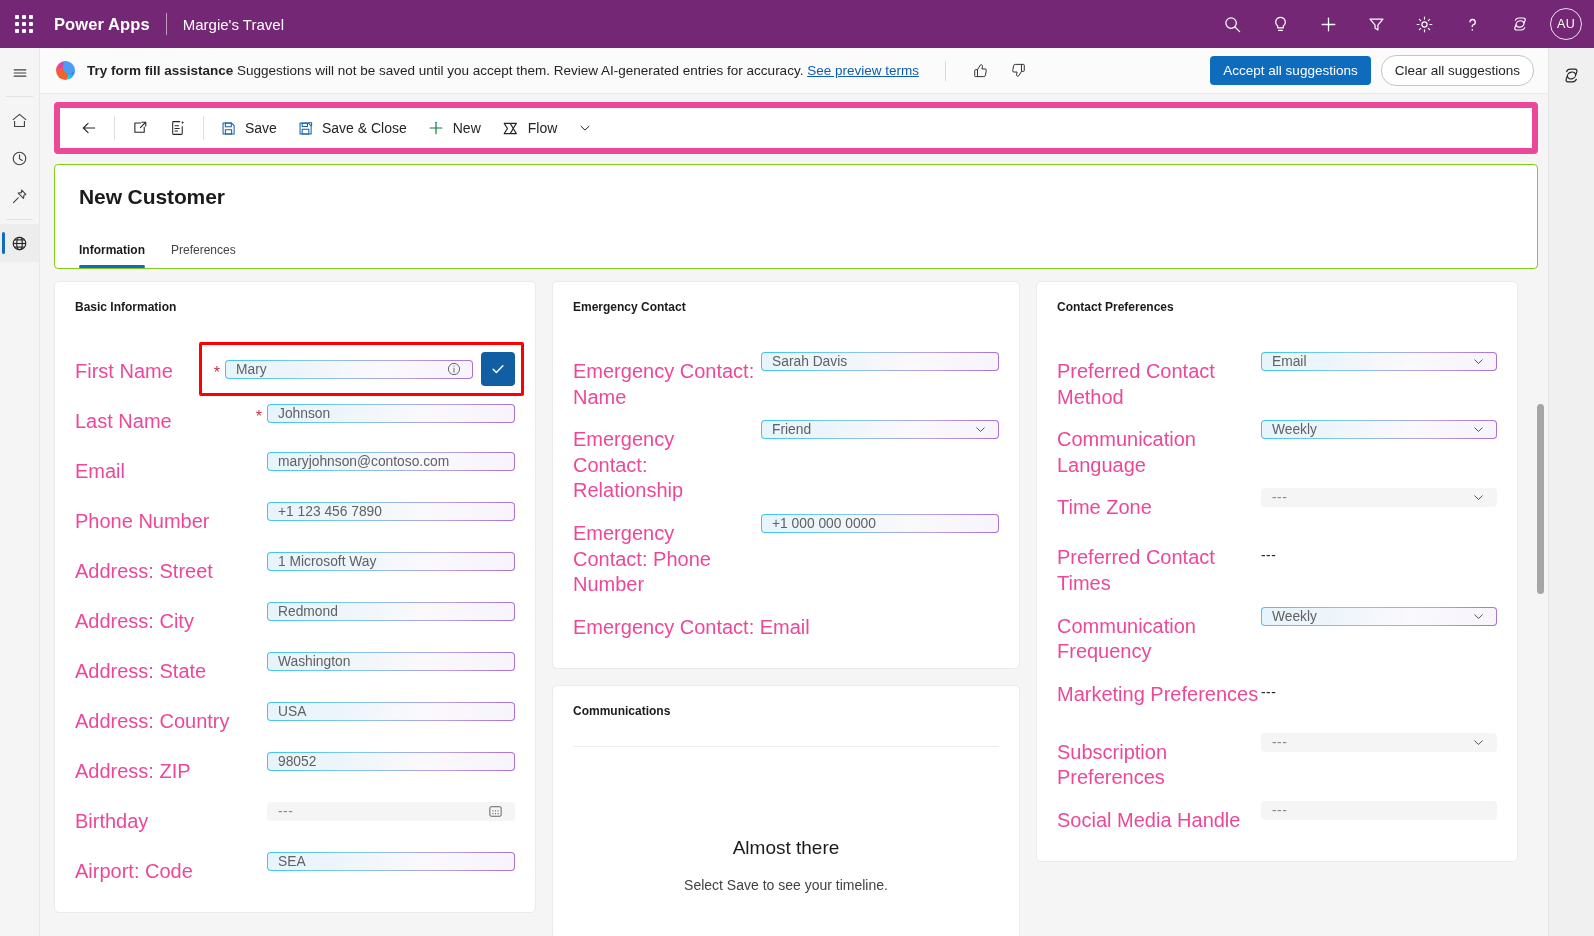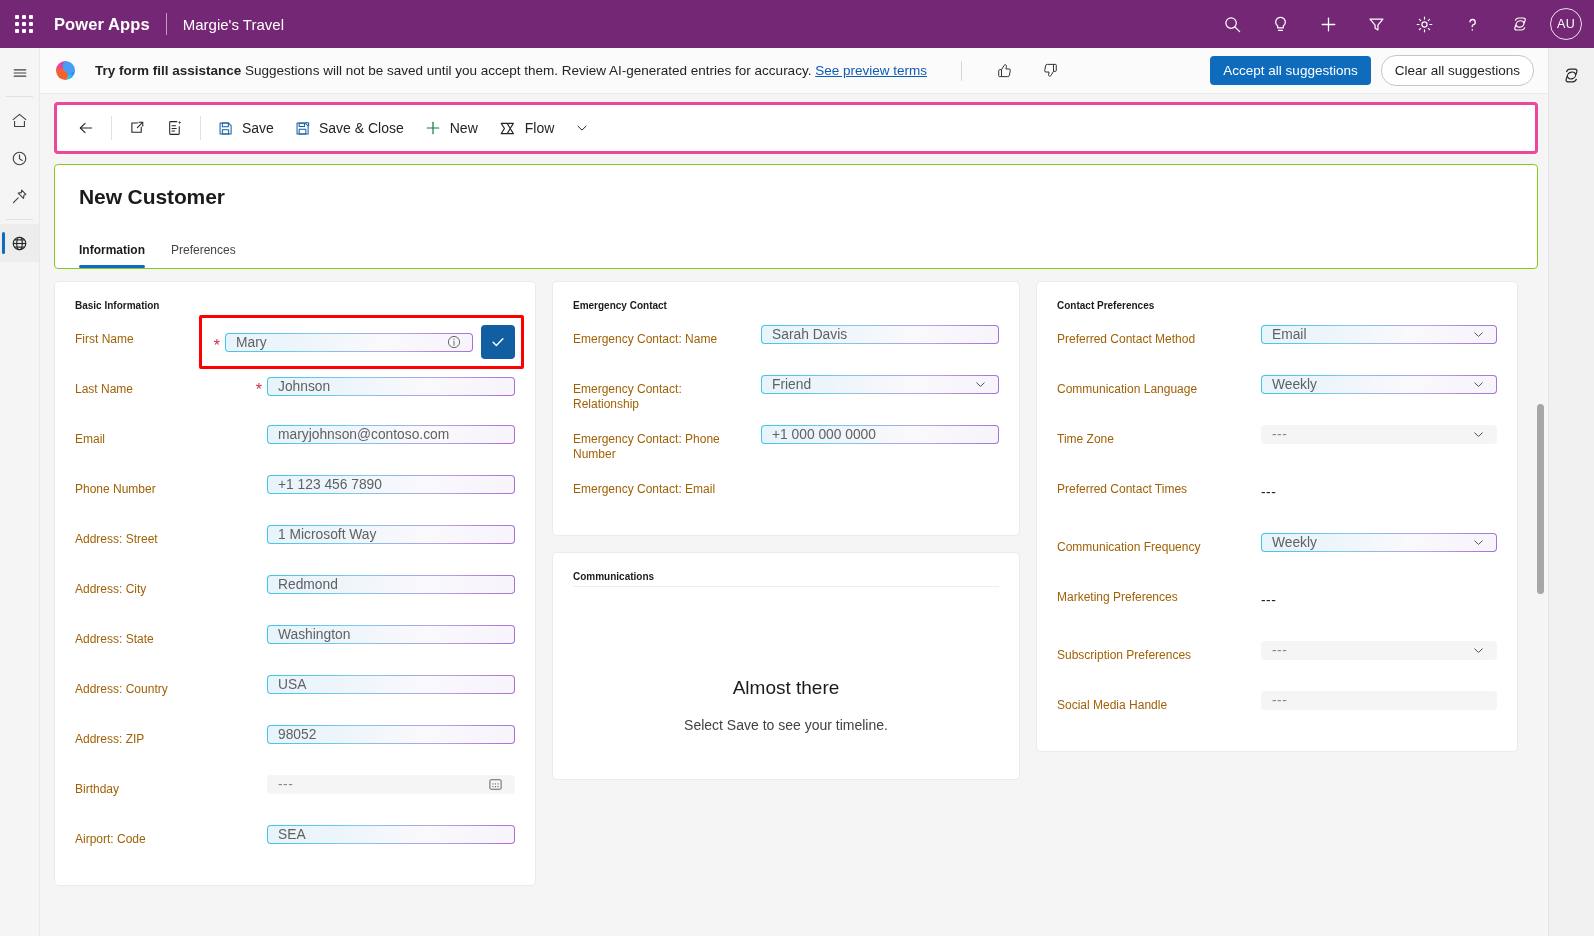--- a/index.html
+++ b/index.html
@@ -61,21 +61,21 @@
   
   .rightrail {
     width: 46px; flex:0 0 46px; background:#f0f0f0; border-left:1px solid #e6e6e6;
     padding-top: 8px; display:flex; flex-direction:column; align-items:center;
   }
   .rr-icon { width:38px; height:38px; display:flex; align-items:center; justify-content:center; cursor:pointer; }
 
   
   .ai-bar {
     height: 46px; background:#fbfbfb; border-bottom:1px solid #eaeaea;
-    display:flex; align-items:center; padding: 0 14px 0 16px; gap: 20px;
+    display:flex; align-items:center; padding: 0 14px 0 16px; gap: 12px;
   }
   .copilot-dot {
     width:19px; height:19px; border-radius:50%; flex:0 0 19px;
     background:
       radial-gradient(circle at 70% 30%, #4a9df5 0 34%, transparent 35%),
       radial-gradient(circle at 30% 72%, #f2622a 0 32%, transparent 33%),
       conic-gradient(from 200deg, #f2622a, #e8468b 28%, #8b5cf6 52%, #3b82f6 74%, #22d3ee 88%, #f2622a);
   }
   .ai-text { font-size: 13.5px; color:#242424; white-space:nowrap; }
   .ai-text b { font-weight: bold; }
@@ -92,21 +92,21 @@
     font-size:13.5px; font-family:inherit; padding: 7px 13px; cursor:pointer; white-space:nowrap;
   }
 
   
   .scrollwrap { flex:1; overflow:hidden; position:relative; padding: 8px 10px 0 14px; }
   .scrollbar-track { position:absolute; right:3px; top:310px; bottom:0; width:10px; }
   .scrollbar-thumb { position:absolute; top:0; width:7px; left:2px; height:190px; background:#a6a6a6; border-radius:4px; }
 
   
   .cmdbar {
-    background:#fff; border:3px solid #ec4899; border-radius:4px; height:52px;
+    background:#fff; border:6px solid #ec4899; border-radius:4px; height:52px;
     display:flex; align-items:center; padding: 0 10px; gap: 0px;
   }
   .cmd-btn {
     display:flex; align-items:center; gap:8px; height:36px; padding: 0 10px;
     font-size:14px; color:#242424; cursor:pointer; border-radius:3px; white-space:nowrap;
   }
   .cmd-sep { width:1px; height:24px; background:#e1e1e1; margin: 0 6px; }
 
   
   .formcard {
@@ -127,27 +127,27 @@
   
   .cols { display:flex; gap: 16px; margin-top: 12px; align-items:flex-start; }
   .col { display:flex; flex-direction:column; gap: 16px; }
   .col-1 { flex: 0 0 482px; }
   .col-2 { flex: 0 0 468px; }
   .col-3 { flex: 0 0 482px; }
 
   .card {
     background:#fff; border:1px solid #ebebeb; border-radius:5px; padding: 18px 20px 20px 20px;
   }
-  .card-title { font-size: 10px; font-weight: bold; color:#1b1b1b; padding-bottom: 4px; }
+  .card-title { font-size: 12px; font-weight: bold; color:#1b1b1b; padding-bottom: 28px; }
   .card-title.ruled { border-bottom: 1px solid #eee; margin-bottom: 4px; }
 
   
   .field { display:flex; align-items:flex-start; min-height: 50px; padding-top: 10px; }
   .fl {
-    font-size: 12px; color: #a16207; line-height:1.28; padding-top: 7px;
+    font-size: 20px; color: #ec4899; line-height:1.28; padding-top: 7px;
   }
   .fc { margin-left:auto; display:flex; align-items:center; position:relative; }
   .req { color:#c4314b; font-size: 16px; line-height:1; padding-right:5px; padding-top:7px; }
 
   
   .inp {
     height: 19px; border-radius: 4px; display:flex; align-items:center;
     font-size: 13.8px; color:#616161; padding: 0 10px; position:relative;
   }
   .inp .chev, .inp .cal, .inp .info { margin-left:auto; display:flex; align-items:center; }

